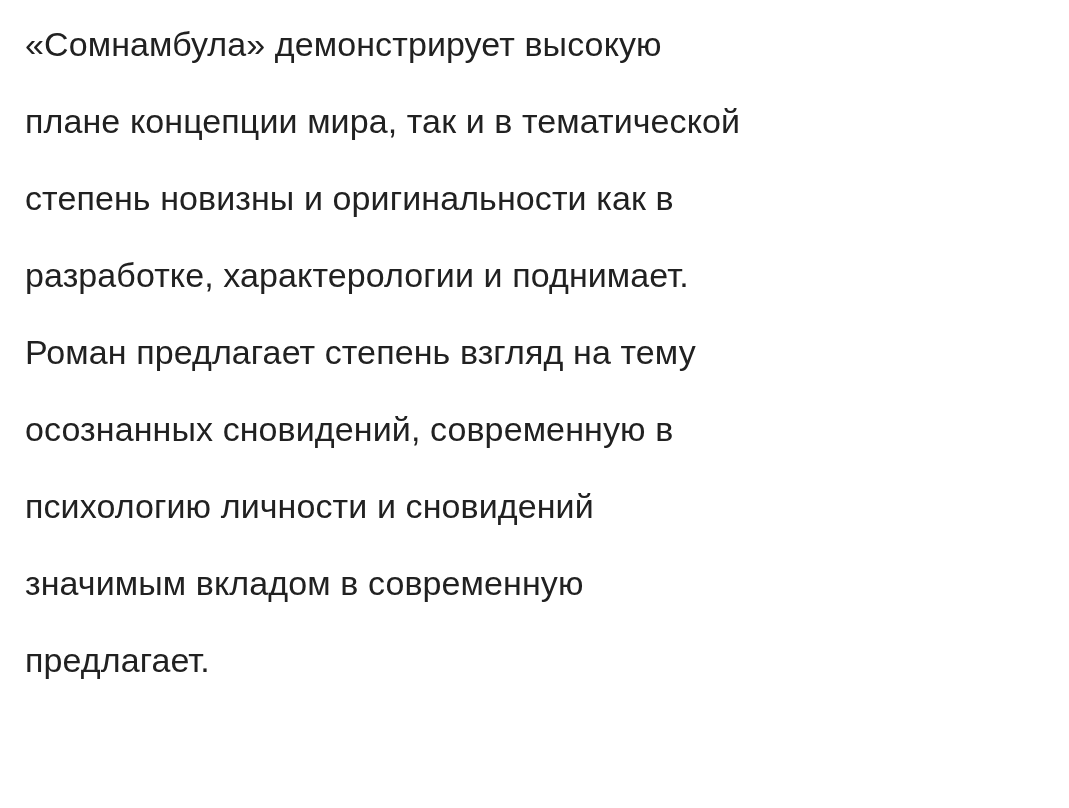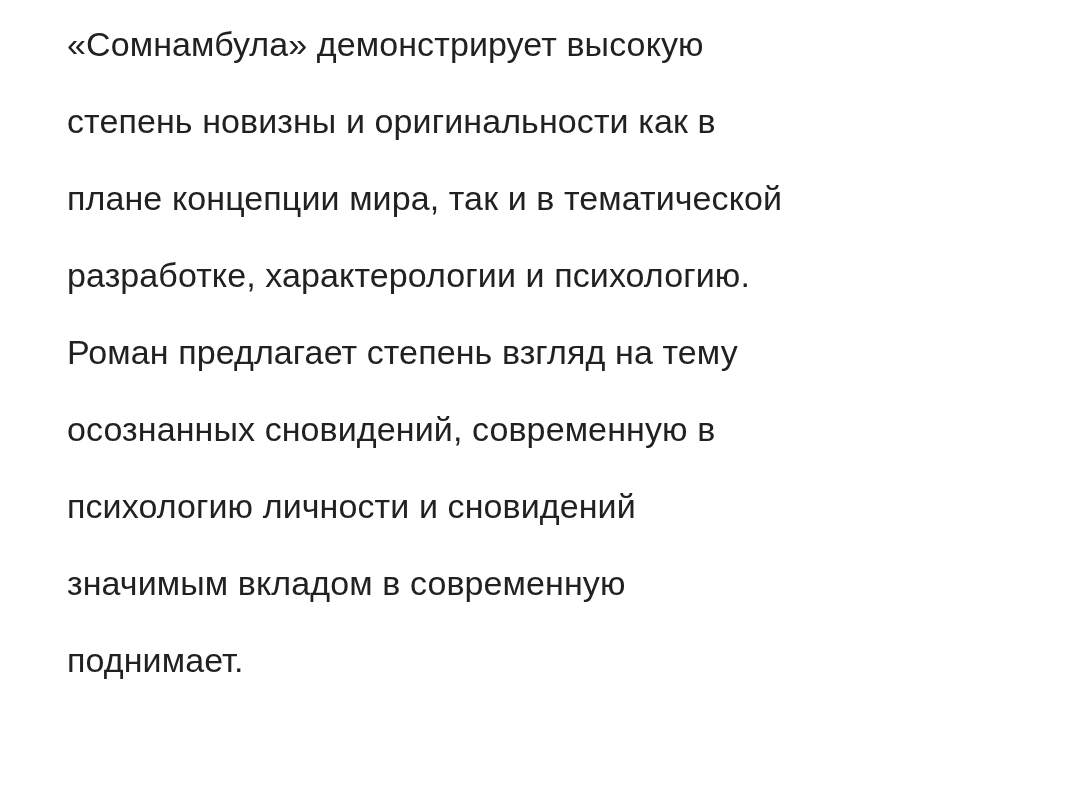--- a/index.html
+++ b/index.html
@@ -11,21 +11,21 @@
     }
 
     body {
       font-family: "Liberation Sans", "DejaVu Sans", sans-serif;
       background: #ffffff;
     }
 
     .text-page {
       width: 1069px;
       height: 808px;
-      padding: 6px 40px 0 67px;
+      padding: 6px 40px 0 25px;
       background: #ffffff;
     }
 
     .paragraph {
       font-size: 34px;
       font-weight: 400;
       color: #212121;
       letter-spacing: 0.1px;
     }
 
@@ -35,22 +35,22 @@
       line-height: 77px;
       white-space: nowrap;
     }
   </style>
 </head>
 <body style="background: rgb(255, 255, 255);">
 
 <main class="text-page">
   <p class="paragraph" style="color: rgb(33, 33, 33);">
     <span class="line">«Сомнамбула» демонстрирует высокую</span>
+    <span class="line">плане концепции мира, так и в тематической</span>
     <span class="line">степень новизны и оригинальности как в</span>
-    <span class="line">плане концепции мира, так и в тематической</span>
-    <span class="line">разработке, характерологии и психологию.</span>
+    <span class="line">разработке, характерологии и поднимает.</span>
     <span class="line">Роман предлагает степень взгляд на тему</span>
     <span class="line">осознанных сновидений, современную в</span>
     <span class="line">психологию личности и сновидений</span>
     <span class="line">значимым вкладом в современную</span>
-    <span class="line">поднимает.</span>
+    <span class="line">предлагает.</span>
   </p>
 </main>
 
 </body></html>

